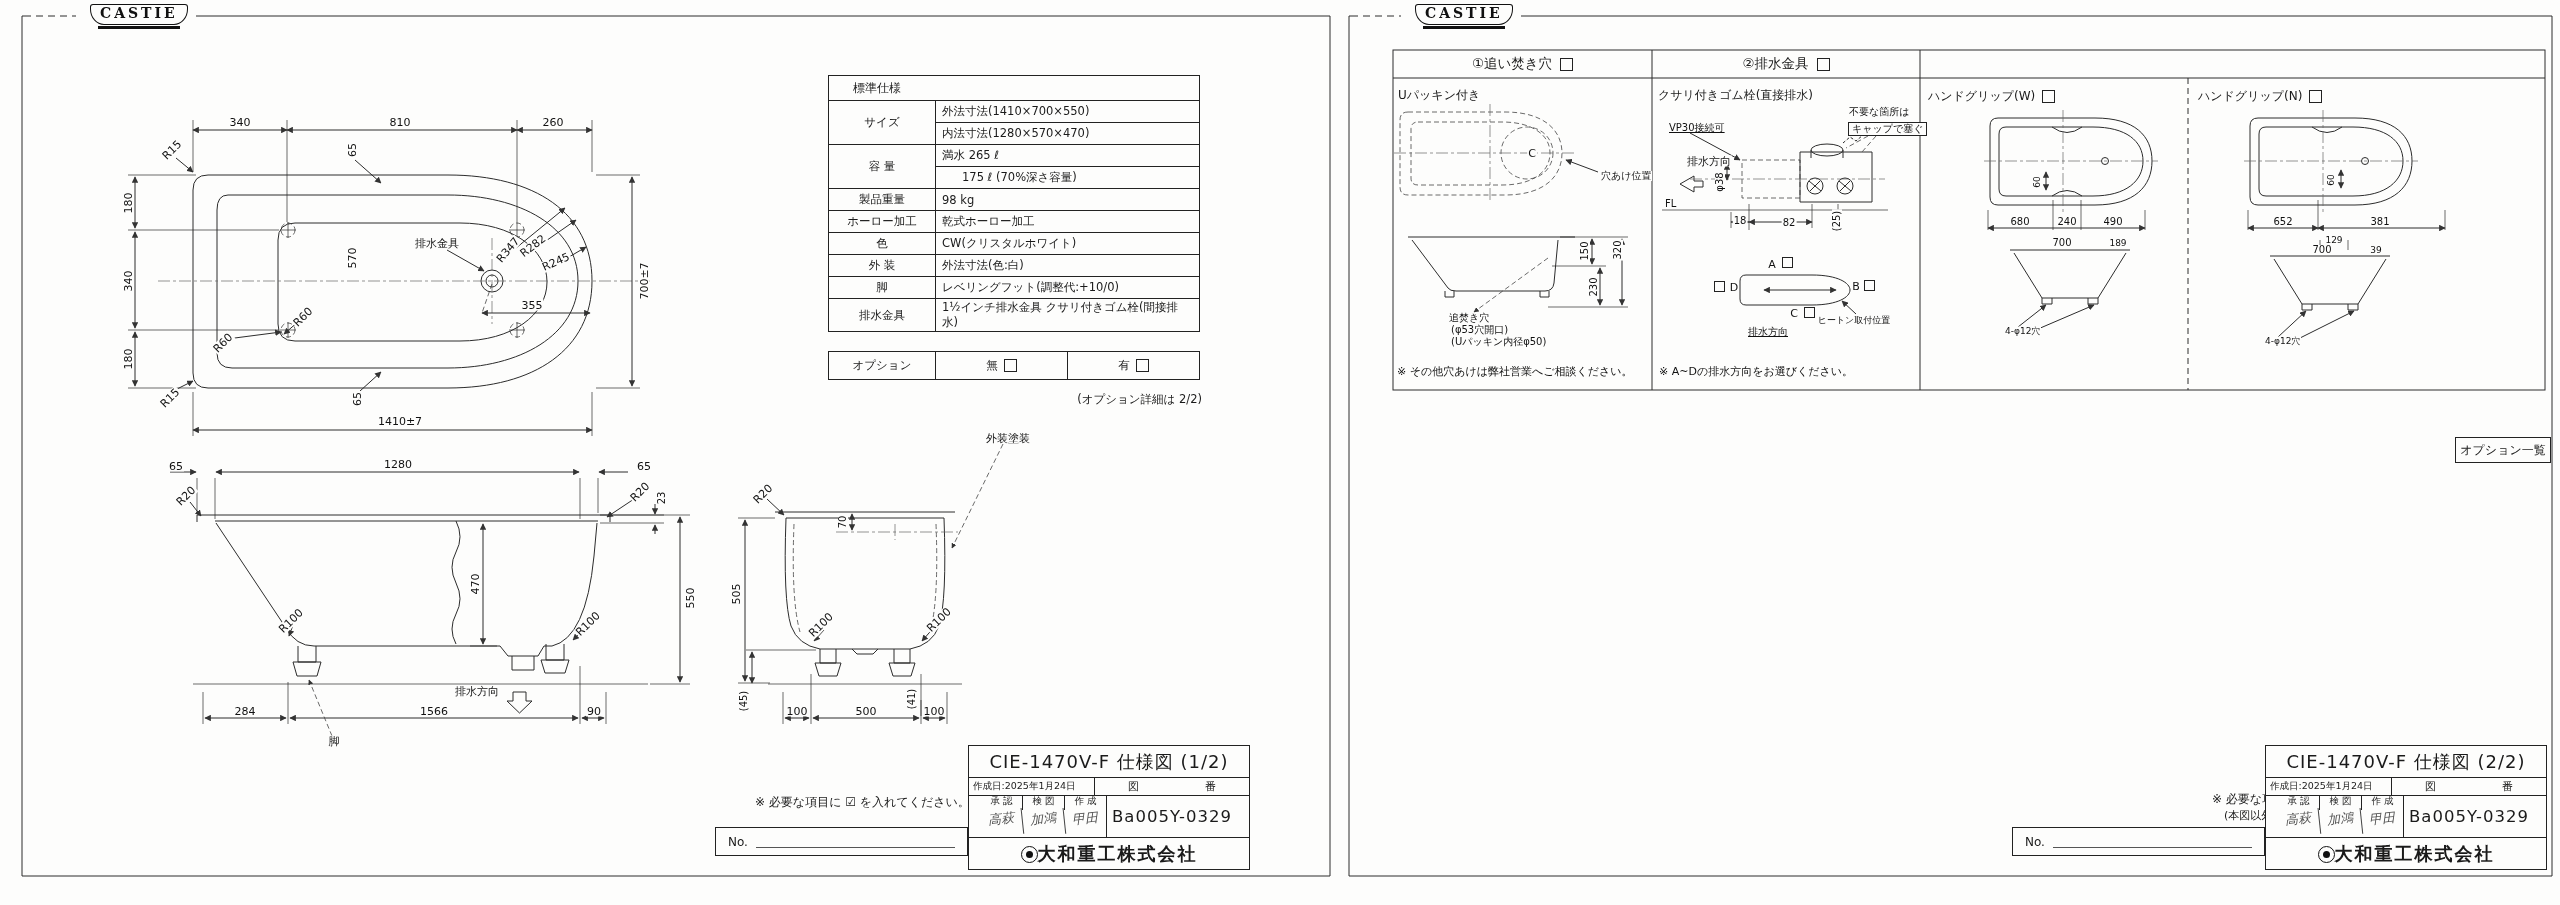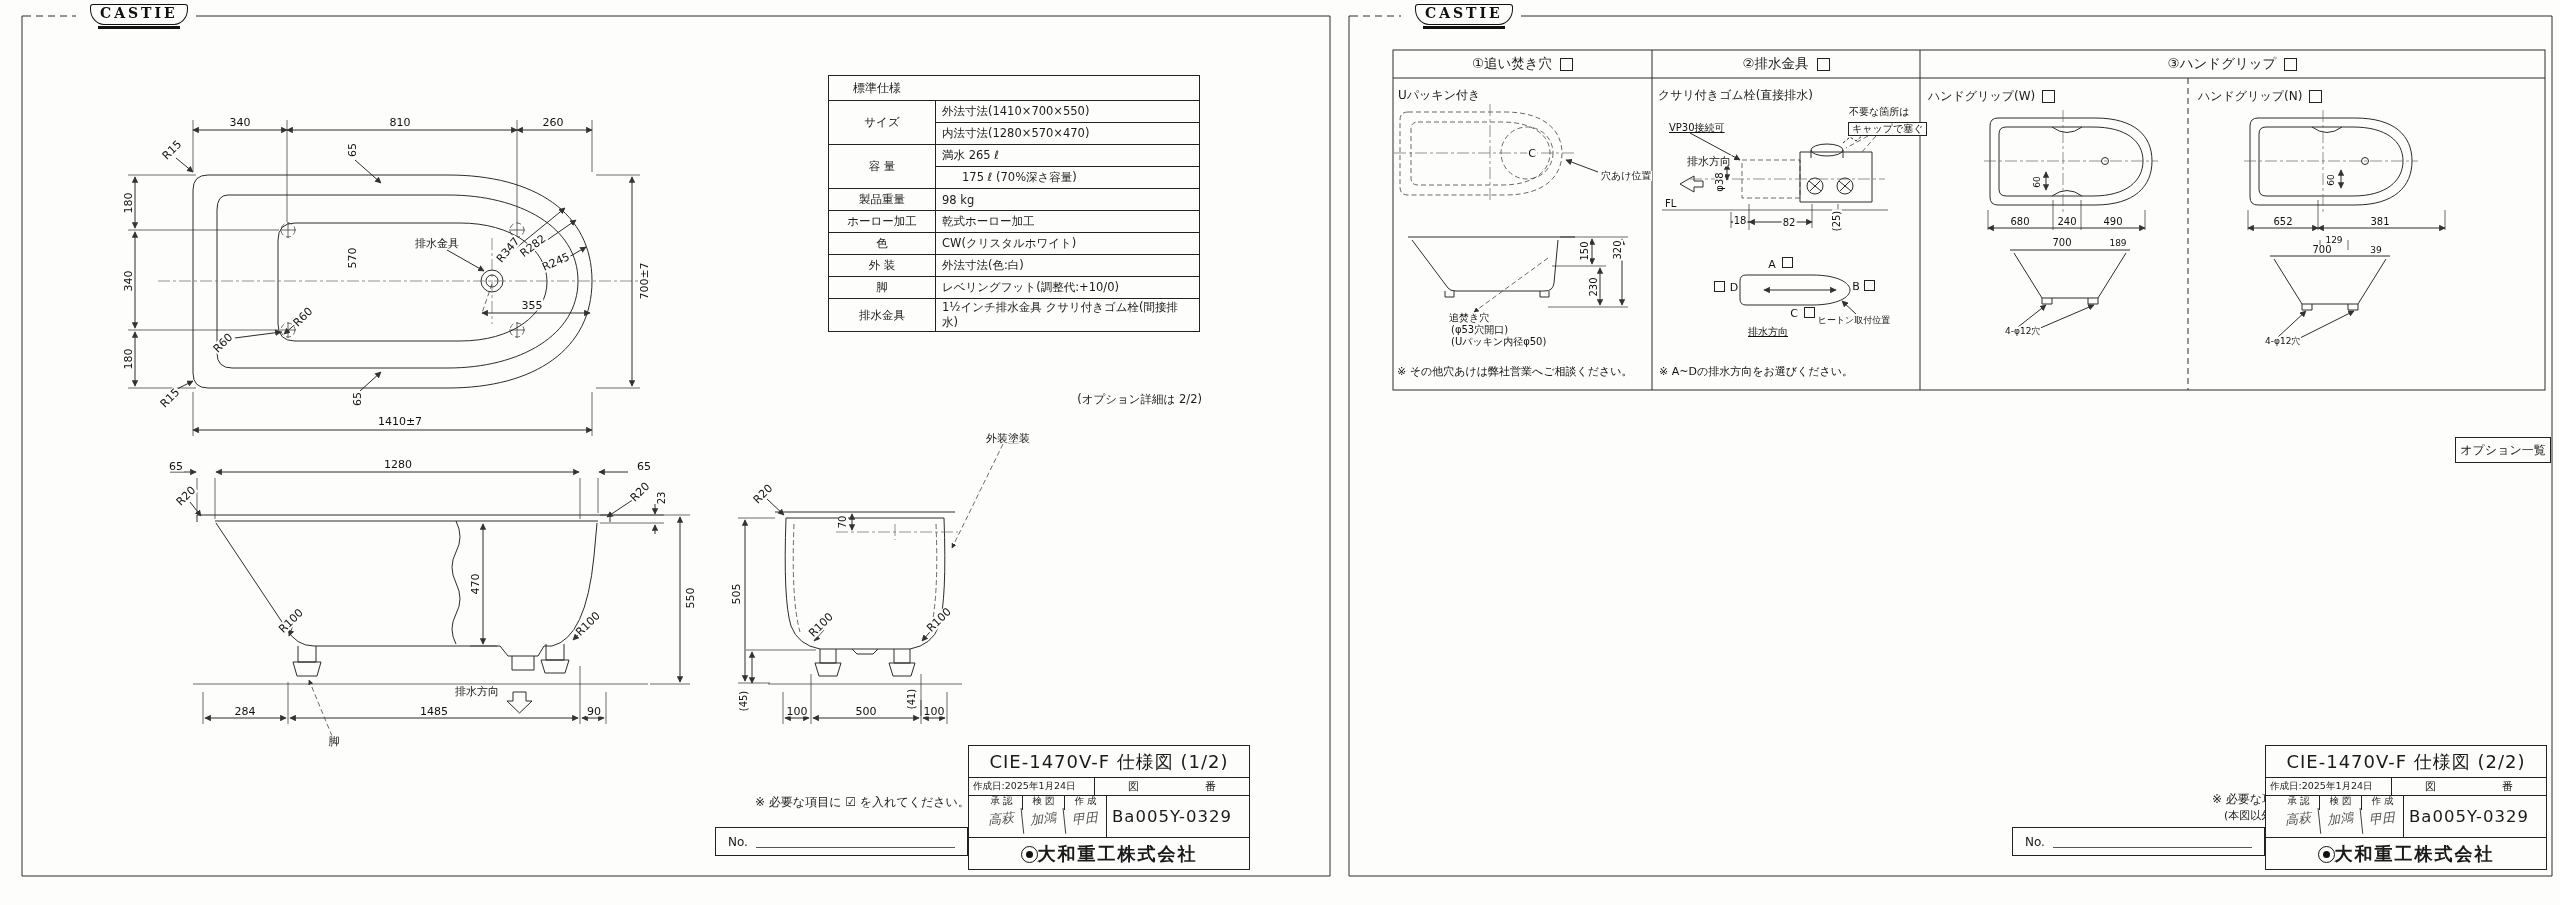--- a/index.html
+++ b/index.html
@@ -374,20 +374,41 @@
     <td>レベリングフット(調整代:+10/0)</td>
   </tr>
   <tr>
     <th>排水金具</th>
     <td>1½インチ排水金具 クサリ付きゴム栓(間接排水)</td>
   </tr>
 </tbody>
       </table>
 </div>
 
+<div class="opt-table">
+<table>
+  <tbody>
+          <tr>
+    <th>オプション</th>
+    <td>
+              <div class="opt-cell">
+                <span>無</span>
+                <span class="cb"></span>
+              </div>
+            </td>
+    <td>
+              <div class="opt-cell">
+                <span>有</span>
+                <span class="cb"></span>
+              </div>
+            </td>
+  </tr>
+</tbody>
+      </table>
+</div>
 <div class="footnote">(オプション詳細は 2/2)</div>
 
 <div class="note" style="left:755px;top:794px;">※ 必要な項目に ☑ を入れてください。</div>
 <div class="nobox" style="left:715px;top:827px;">
   <span>No.</span>
   <span class="no-line"></span>
 </div>
 
 <div class="tblock" style="left:968px;top:745px;">
   <div class="tb-title">CIE-1470V-F  仕様図 (1/2)</div>
@@ -418,24 +439,20 @@
     <span>大和重工株式会社</span>
   </div>
 </div>
 
 <div class="sec-header" style="left:1393px;width:259px;">
   <span>①追い焚き穴</span>
   <span class="cb"></span>
 </div>
 <div class="sec-header" style="left:1652px;width:268px;">
   <span>②排水金具</span>
-  <span class="cb"></span>
-</div>
-<div class="sec-header" style="left:1920px;width:625px;">
-  <span>③ハンドグリップ</span>
   <span class="cb"></span>
 </div>
 
 <div class="sub-label" style="left:1398px;top:87px;">
   <span>Uパッキン付き</span>
 </div>
 <div class="sub-label" style="left:1658px;top:87px;">
   <span>クサリ付きゴム栓(直接排水)</span>
 </div>
 <div class="sub-label" style="left:1928px;top:88px;">
@@ -515,21 +532,21 @@
       <span class="dim" style="left: 398px; top: 464px; font-size: 11px; transform: translate(-50%, -50%) rotate(0deg);">1280</span>
       <span class="dim" style="left: 644px; top: 466px; font-size: 11px; transform: translate(-50%, -50%) rotate(0deg);">65</span>
       <span class="dim" style="left: 186px; top: 496px; font-size: 11px; transform: translate(-50%, -50%) rotate(-45deg);">R20</span>
       <span class="dim" style="left: 640px; top: 492px; font-size: 11px; transform: translate(-50%, -50%) rotate(-45deg);">R20</span>
       <span class="dim" style="left: 662px; top: 498px; font-size: 10px; transform: translate(-50%, -50%) rotate(-90deg);">23</span>
       <span class="dim" style="left: 475px; top: 584px; font-size: 11px; transform: translate(-50%, -50%) rotate(-90deg);">470</span>
       <span class="dim" style="left: 690px; top: 598px; font-size: 11px; transform: translate(-50%, -50%) rotate(-90deg);">550</span>
       <span class="dim" style="left: 291px; top: 621px; font-size: 11px; transform: translate(-50%, -50%) rotate(-45deg);">R100</span>
       <span class="dim" style="left: 588px; top: 624px; font-size: 11px; transform: translate(-50%, -50%) rotate(-45deg);">R100</span>
       <span class="dim" style="left: 245px; top: 711px; font-size: 11px; transform: translate(-50%, -50%) rotate(0deg);">284</span>
-      <span class="dim" style="left: 434px; top: 711px; font-size: 11px; transform: translate(-50%, -50%) rotate(0deg);">1485</span>
+      <span class="dim" style="left: 434px; top: 711px; font-size: 11px; transform: translate(-50%, -50%) rotate(0deg);">1566</span>
       <span class="dim" style="left: 594px; top: 711px; font-size: 11px; transform: translate(-50%, -50%) rotate(0deg);">90</span>
       <span class="dim" style="left: 334px; top: 741px; font-size: 11px; transform: translate(-50%, -50%) rotate(0deg);">脚</span>
       <span class="dim" style="left: 477px; top: 691px; font-size: 11px; transform: translate(-50%, -50%) rotate(0deg);">排水方向</span>
       <span class="dim" style="left: 763px; top: 494px; font-size: 11px; transform: translate(-50%, -50%) rotate(-45deg);">R20</span>
       <span class="dim" style="left: 843px; top: 522px; font-size: 10px; transform: translate(-50%, -50%) rotate(-90deg);">70</span>
       <span class="dim" style="left: 736px; top: 594px; font-size: 11px; transform: translate(-50%, -50%) rotate(-90deg);">505</span>
       <span class="dim" style="left: 821px; top: 625px; font-size: 11px; transform: translate(-50%, -50%) rotate(-45deg);">R100</span>
       <span class="dim" style="left: 939px; top: 620px; font-size: 11px; transform: translate(-50%, -50%) rotate(-45deg);">R100</span>
       <span class="dim" style="left: 744px; top: 701px; font-size: 10px; transform: translate(-50%, -50%) rotate(-90deg);">(45)</span>
       <span class="dim" style="left: 797px; top: 711px; font-size: 11px; transform: translate(-50%, -50%) rotate(0deg);">100</span>

